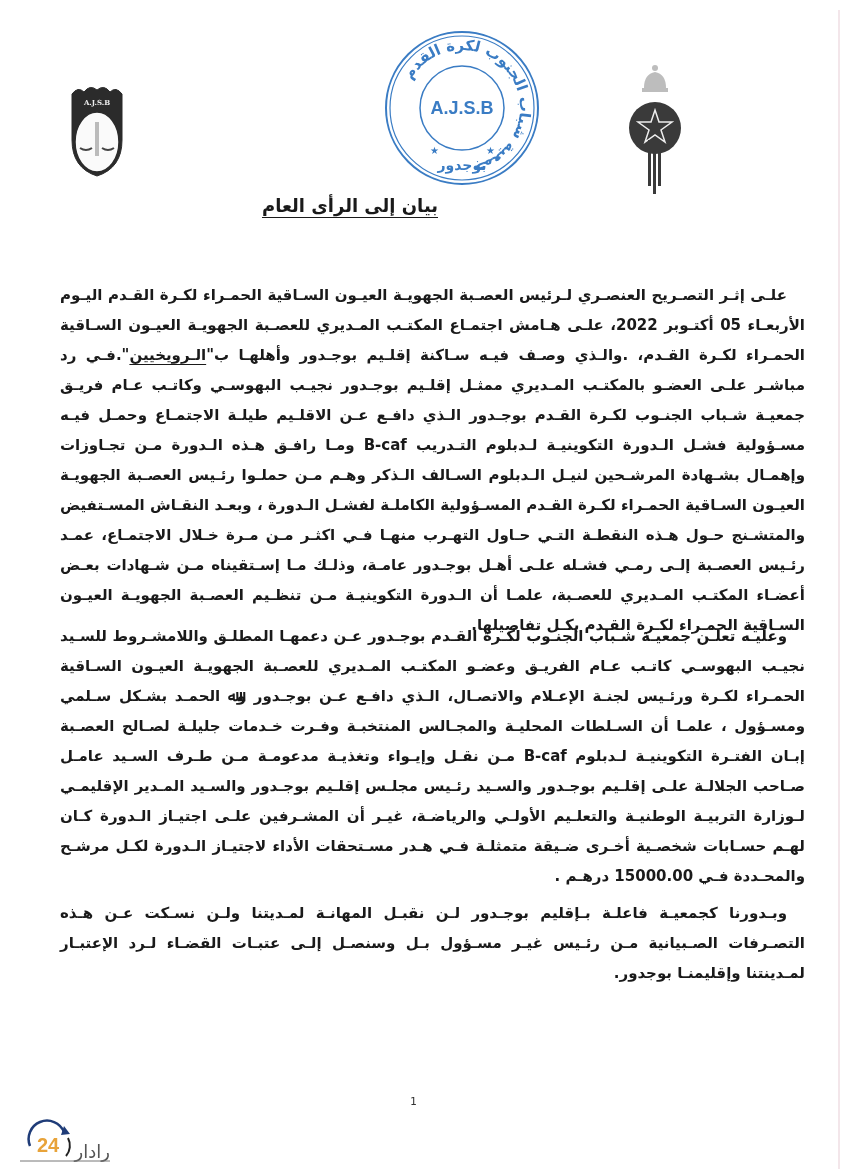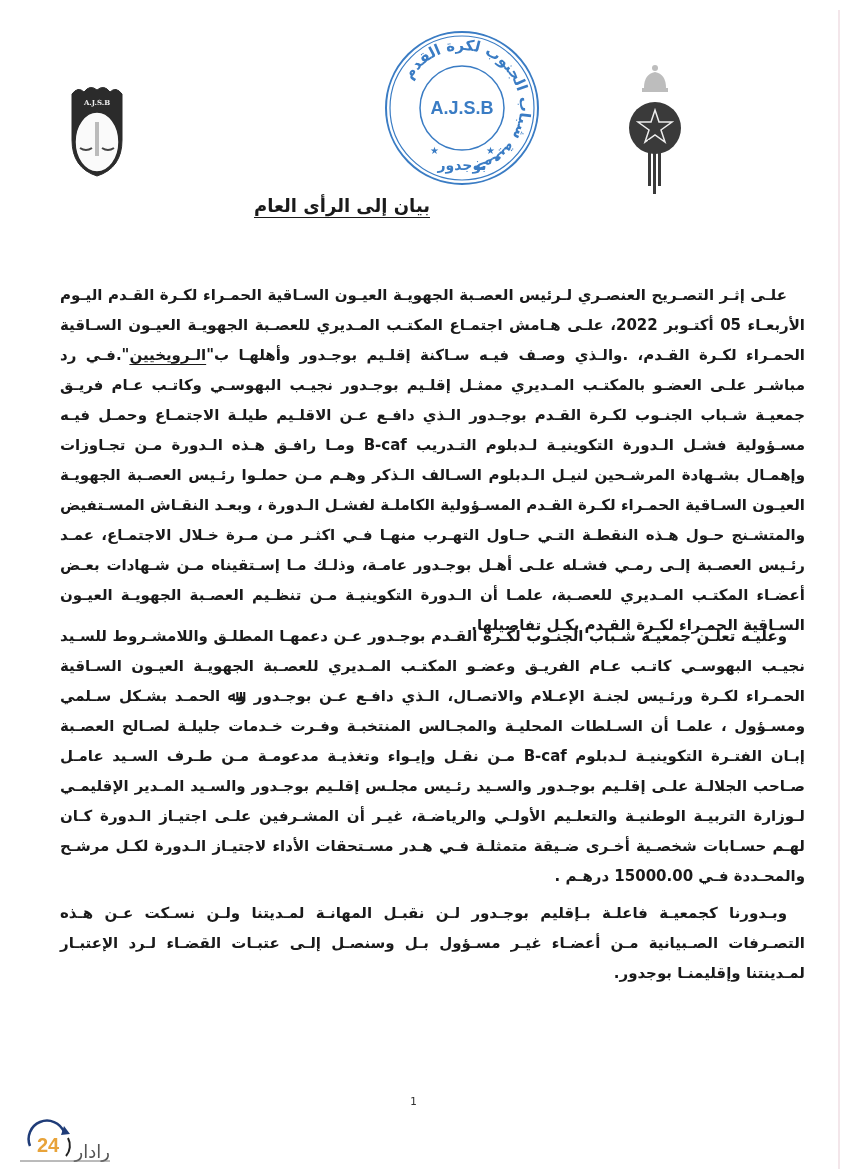--- a/index.html
+++ b/index.html
@@ -6,21 +6,21 @@
     body {
       width: 850px; height: 1169px; background: #ffffff; position: relative; overflow: hidden;
       font-family: "DejaVu Sans", "Liberation Sans", sans-serif; color: #1a1a1a;
     }
     .page-edge { position: absolute; right: 10px; top: 10px; bottom: 0; width: 2px; background: #f3e6ea; }
     .logo-left { position: absolute; left: 66px; top: 80px; width: 62px; height: 100px; }
     .logo-right { position: absolute; left: 626px; top: 60px; width: 58px; height: 150px; }
     .stamp { position: absolute; left: 382px; top: 28px; width: 160px; height: 160px; }
     .title {
       position: absolute; top: 195px; left: 0; width: 684px; text-align: center;
-      font-weight: bold; font-size: 18px; direction: rtl;
+      font-weight: bold; font-size: 18px; direction: rtl; padding-left: 8px;
     }
     .title span { text-decoration: underline; text-underline-offset: 5px; }
     .body-text {
       position: absolute; left: 60px; width: 745px; direction: rtl; text-align: justify;
       font-weight: bold; font-size: 15px; line-height: 30px; text-align-last: right;
     }
     .p1 { top: 280px; }
     .p2 { top: 621px; }
     .p3 { top: 898px; }
     .indent { text-indent: 18px; }
@@ -77,21 +77,21 @@
 <div class="title">
   <span>بيان إلى الرأى العام</span>
 </div>
 
 <div class="body-text p1 indent">
   <span>علـى إثـر التصـريح العنصـري لـرئيس العصـبة الجهويـة العيـون السـاقية الحمـراء لكـرة القـدم اليـوم الأربعـاء 05 أكتـوبر 2022، علـى هـامش اجتمـاع المكتـب المـديري للعصـبة الجهويـة العيـون السـاقية الحمـراء لكـرة القـدم، .والـذي وصـف فيـه سـاكنة إقلـيم بوجـدور وأهلهـا ب"</span><span class="underlined">الـرويخيين</span><span>".فـي رد مباشـر علـى العضـو بالمكتـب المـديري ممثـل إقلـيم بوجـدور نجيـب البهوسـي وكاتـب عـام فريـق جمعيـة شـباب الجنـوب لكـرة القـدم بوجـدور الـذي دافـع عـن الاقلـيم طيلـة الاجتمـاع وحمـل فيـه مسـؤولية فشـل الـدورة التكوينيـة لـدبلوم التـدريب B-caf ومـا رافـق هـذه الـدورة مـن تجـاوزات وإهمـال بشـهادة المرشـحين لنيـل الـدبلوم السـالف الـذكر وهـم مـن حملـوا رئـيس العصـبة الجهويـة العيـون السـاقية الحمـراء لكـرة القـدم المسـؤولية الكاملـة لفشـل الـدورة ، وبعـد النقـاش المسـتفيض والمتشـنج حـول هـذه النقطـة التـي حـاول التهـرب منهـا فـي اكثـر مـن مـرة خـلال الاجتمـاع، عمـد رئـيس العصـبة إلـى رمـي فشـله علـى أهـل بوجـدور عامـة، وذلـك مـا إسـتقيناه مـن شـهادات بعـض أعضـاء المكتـب المـديري للعصـبة، علمـا أن الـدورة التكوينيـة مـن تنظـيم العصـبة الجهويـة العيـون السـاقية الحمـراء لكـرة القـدم بكـل تفاصيلها.</span>
 </div>
 
 <div class="body-text p2 indent">وعليـه تعلـن جمعيـة شـباب الجنـوب لكـرة القـدم بوجـدور عـن دعمهـا المطلـق واللامشـروط للسـيد نجيـب البهوسـي كاتـب عـام الفريـق وعضـو المكتـب المـديري للعصـبة الجهويـة العيـون السـاقية الحمـراء لكـرة ورئـيس لجنـة الإعـلام والاتصـال، الـذي دافـع عـن بوجـدور وﷲ الحمـد بشـكل سـلمي ومسـؤول ، علمـا أن السـلطات المحليـة والمجـالس المنتخبـة وفـرت خـدمات جليلـة لصـالح العصـبة إبـان الفتـرة التكوينيـة لـدبلوم B-caf مـن نقـل وإيـواء وتغذيـة مدعومـة مـن طـرف السـيد عامـل صـاحب الجلالـة علـى إقلـيم بوجـدور والسـيد رئـيس مجلـس إقلـيم بوجـدور والسـيد المـدير الإقليمـي لـوزارة التربيـة الوطنيـة والتعلـيم الأولـي والرياضـة، غيـر أن المشـرفين علـى اجتيـاز الـدورة كـان لهـم حسـابات شخصـية أخـرى ضـيقة متمثلـة فـي هـدر مسـتحقات الأداء لاجتيـاز الـدورة لكـل مرشـح والمحـددة فـي 15000.00 درهـم .</div>
 
-<div class="body-text p3 indent">وبـدورنا كجمعيـة فاعلـة بـإقليم بوجـدور لـن نقبـل المهانـة لمـديتنا ولـن نسـكت عـن هـذه التصـرفات الصـبيانية مـن أعضـاء غيـر مسـؤول بـل وسنصـل إلـى عتبـات القضـاء لـرد الإعتبـار لمـدينتنا وإقليمنـا بوجدور.</div>
+<div class="body-text p3 indent">وبـدورنا كجمعيـة فاعلـة بـإقليم بوجـدور لـن نقبـل المهانـة لمـديتنا ولـن نسـكت عـن هـذه التصـرفات الصـبيانية مـن رئـيس غيـر مسـؤول بـل وسنصـل إلـى عتبـات القضـاء لـرد الإعتبـار لمـدينتنا وإقليمنـا بوجدور.</div>
 
 <div class="page-number">1</div>
 
 <svg class="watermark" viewBox="0 0 112 52">
   <path d="M24 34 A16 16 0 0 1 58 20" stroke="#1f3c78" stroke-width="2.5" fill="none"></path>
   <polygon points="58,14 64,22 55,23" fill="#1f3c78"></polygon>
   <path d="M62 26 A16 16 0 0 1 60 44" stroke="#222" stroke-width="2" fill="none"></path>
   <text x="42" y="40" text-anchor="middle" font-size="20" font-weight="bold" fill="#e8a33a" font-family="Liberation Sans, sans-serif">24</text>
   <text x="104" y="46" text-anchor="end" font-size="18" fill="#555" font-family="DejaVu Sans, sans-serif">رادار</text>
   <line x1="14" y1="49" x2="104" y2="49" stroke="#777" stroke-width="1"></line>

